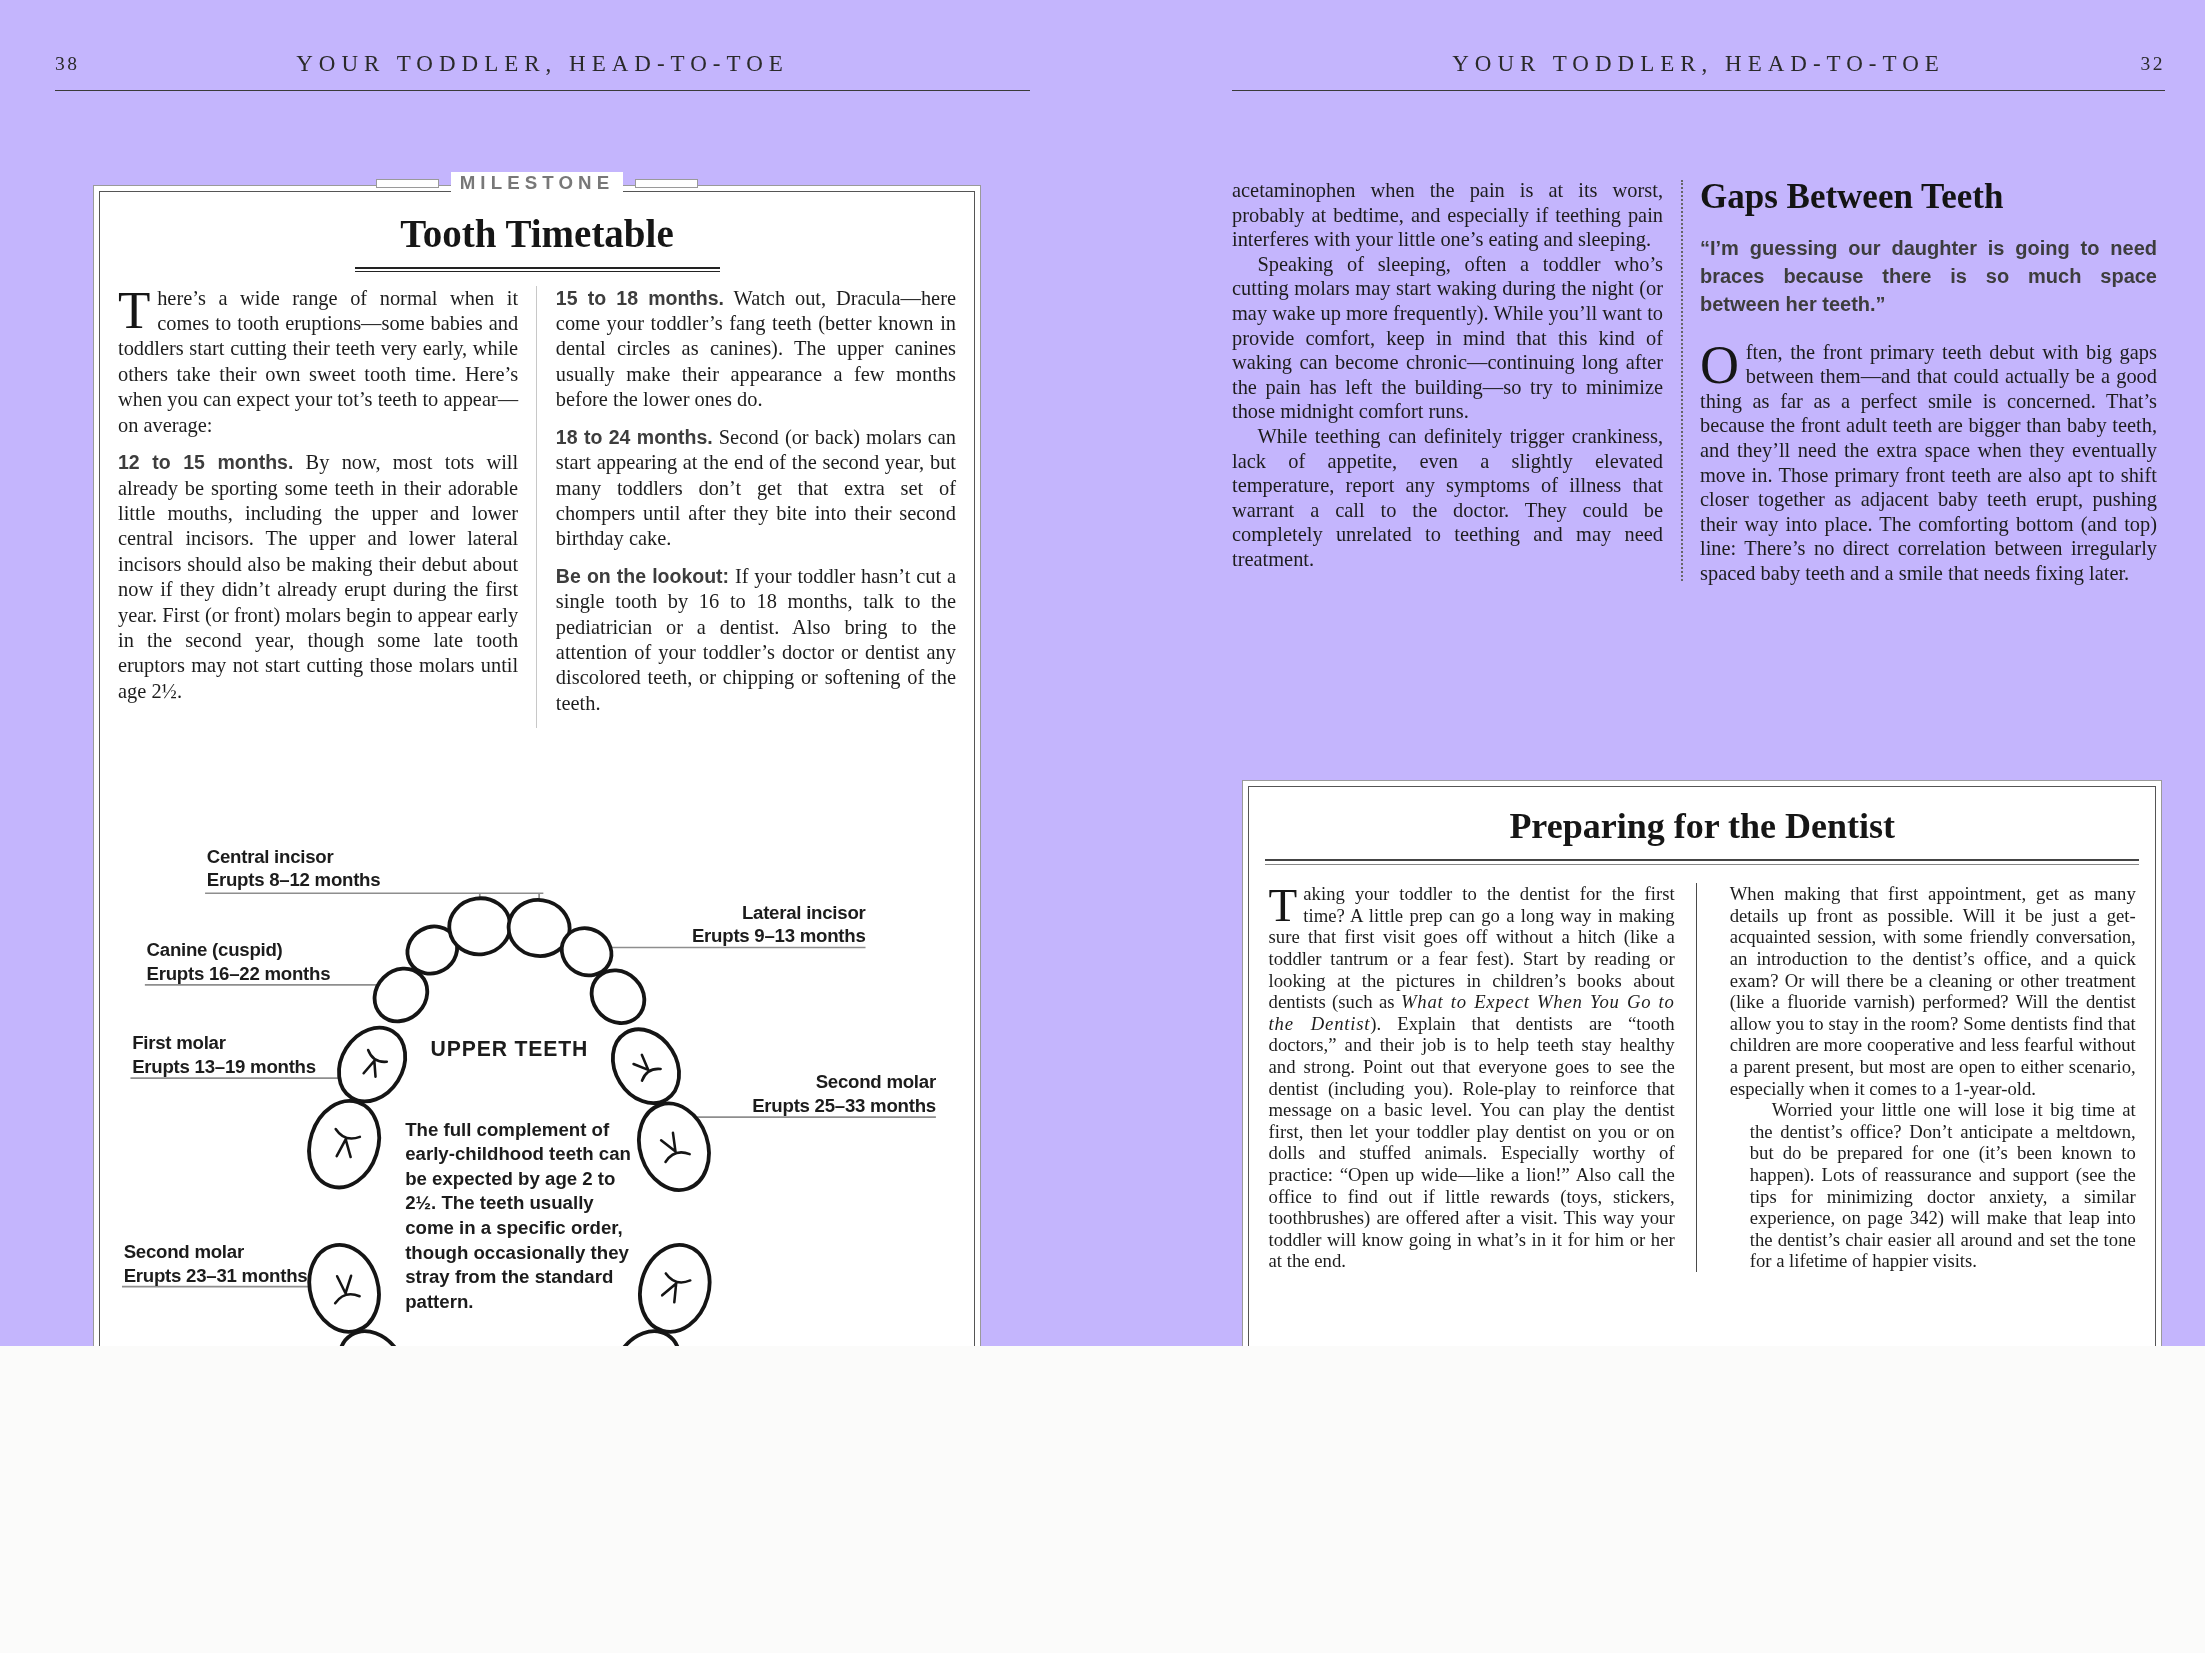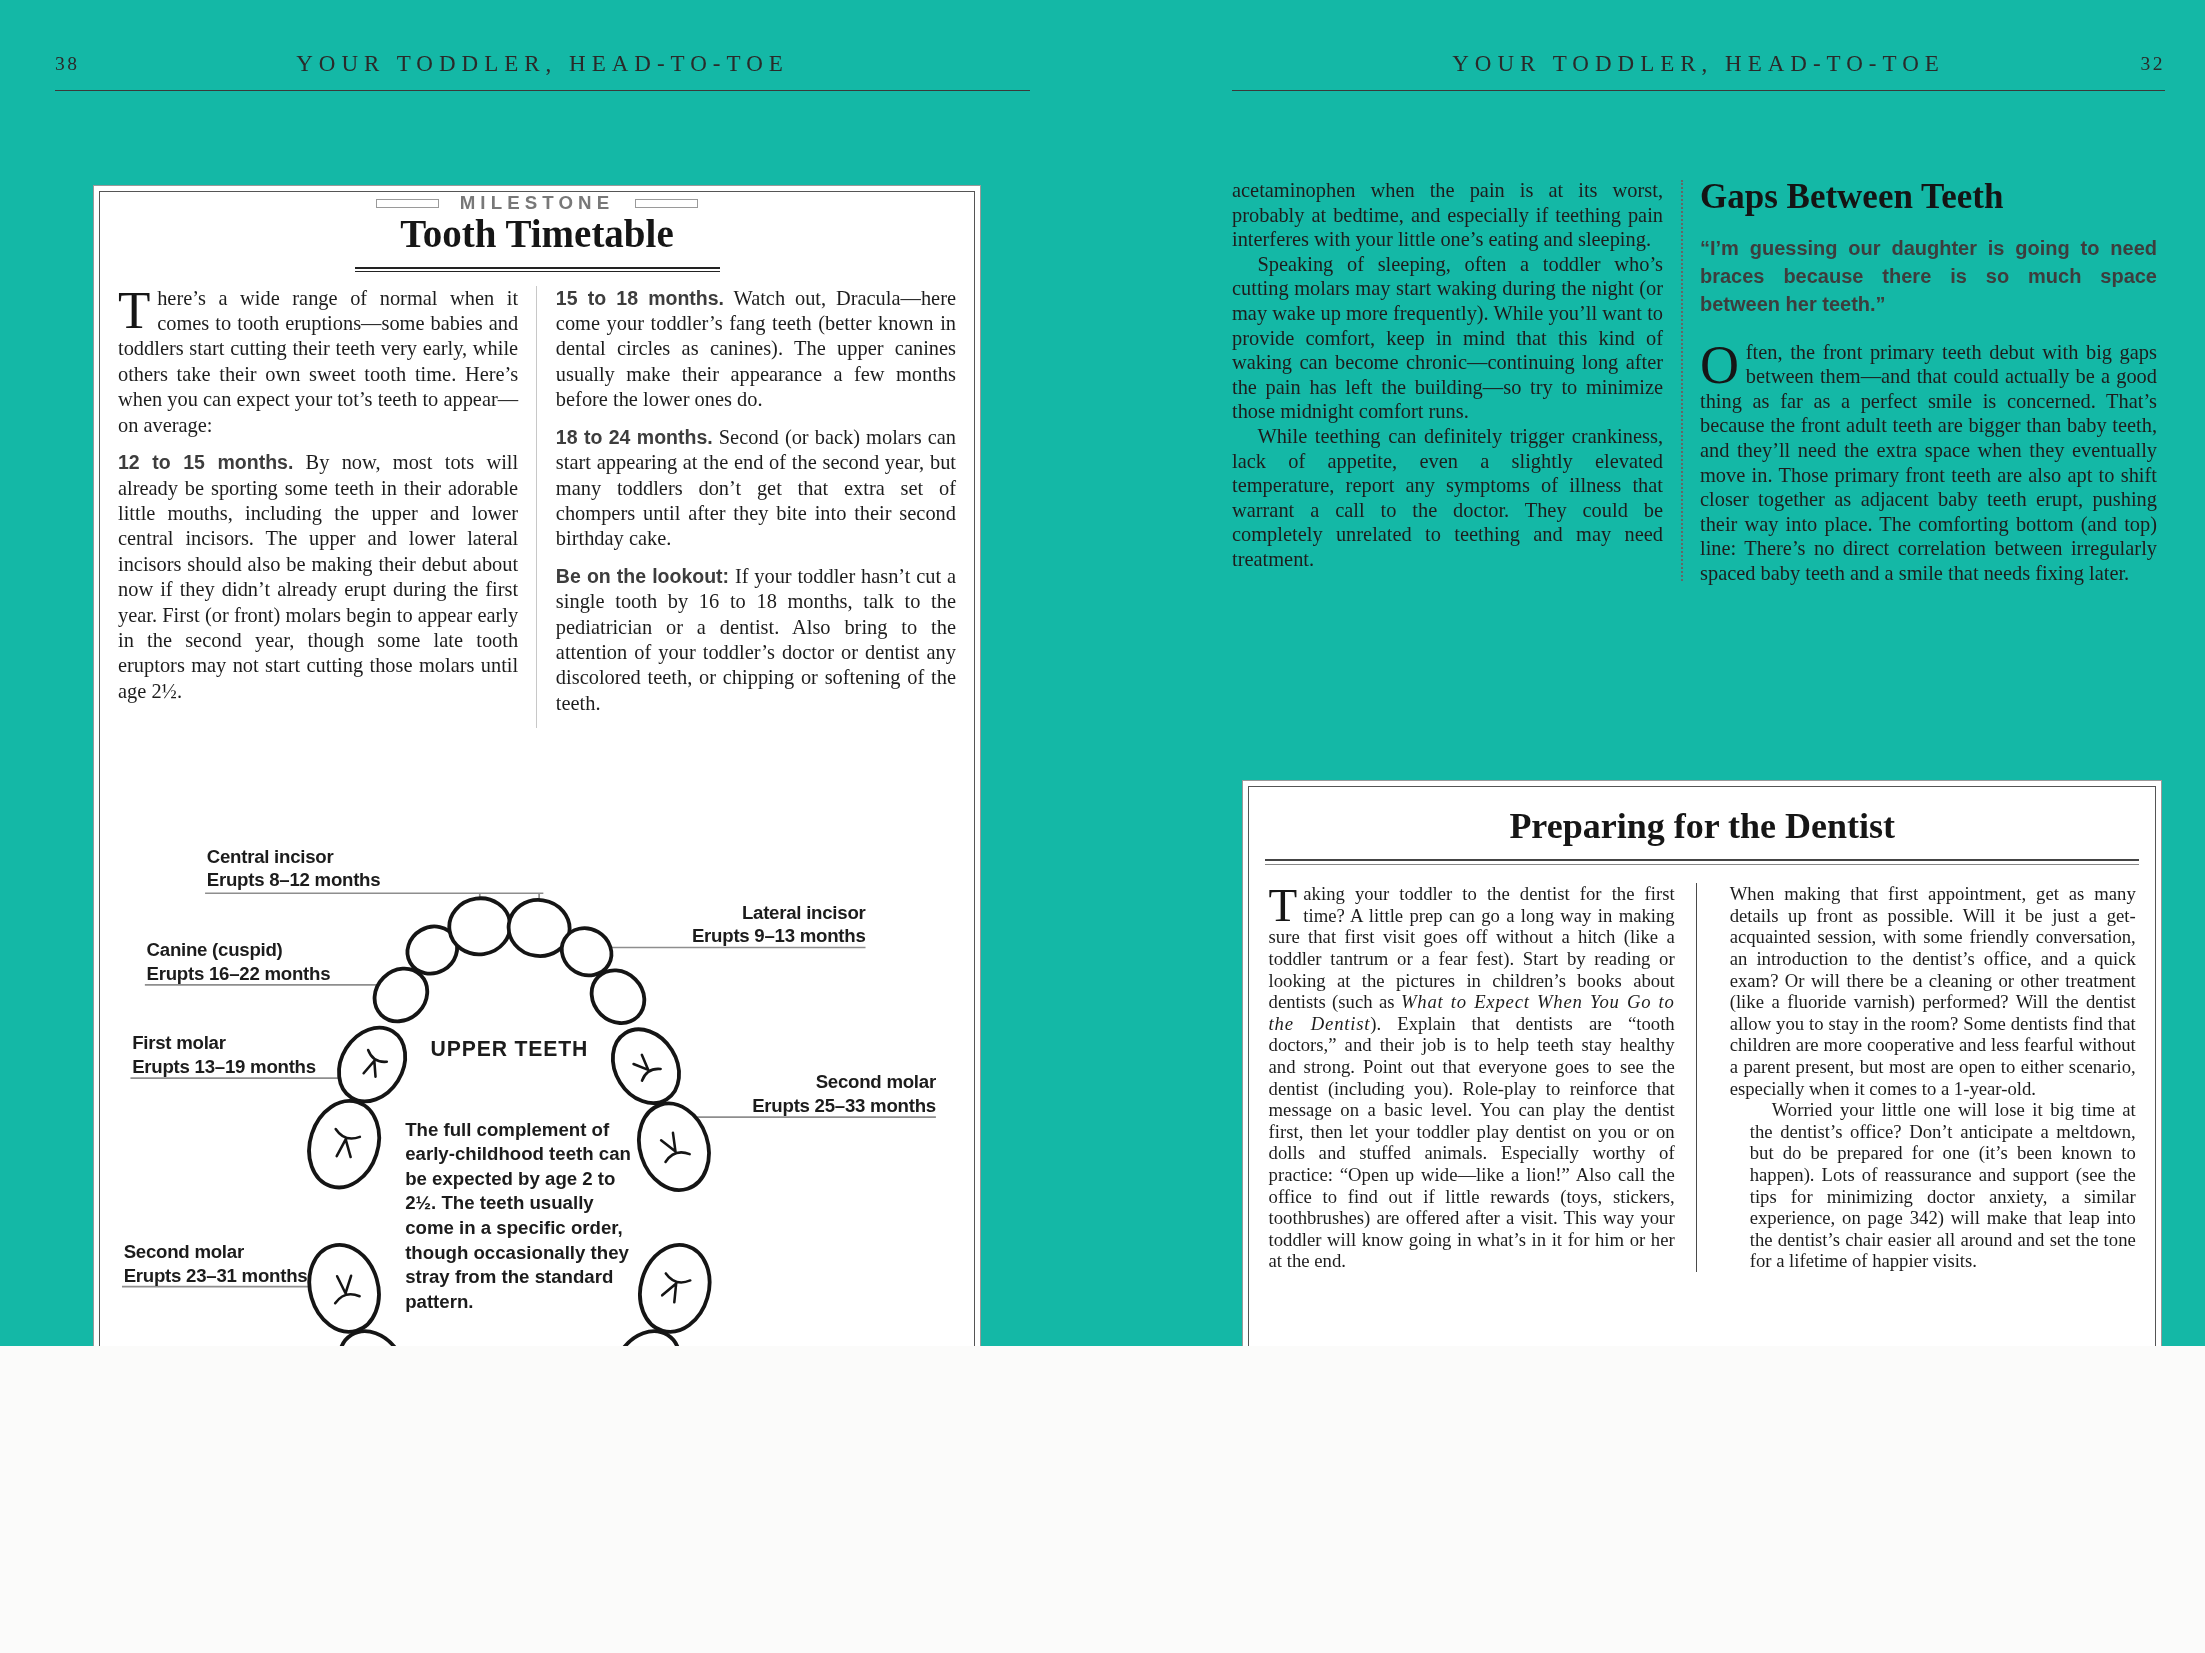--- a/index.html
+++ b/index.html
@@ -1,32 +1,32 @@
 <!DOCTYPE html>
 <html style="font-size:13.6px"><head>
 <meta charset="utf-8">
 <style>
   html,body{margin:0;padding:0;}
   body{width:2205px;height:1654px;background:#fbfbfa;font-family:"Liberation Serif",serif;color:#1d1d1d;}
-  .sheet{position:relative;width:2205px;height:1346px;background:#14b8a6;overflow:hidden;}
+  .sheet{position:relative;width:2205px;height:1346px;background:#c4b5fd;overflow:hidden;}
 
   
   .page{position:absolute;top:51px;}
   .lpage{left:55px;width:975px;height:1561px;}
   .rpage{left:1232px;width:933px;height:1561px;}
   .pghead{position:relative;height:32px;}
   .runhead{position:absolute;left:0;right:0;text-align:center;font-size:23px;letter-spacing:6px;color:#2a2a2a;}
   .pgnum{position:absolute;top:1.7px;font-size:19.5px;letter-spacing:2.5px;color:#2a2a2a;}
   .pgnum.l{left:0;} .pgnum.r{right:0;}
   .headrule{border:none;border-top:1.7px solid #3a3a3a;margin:6.8px 0 0 0;}
 
   
   .milestone{position:absolute;left:38px;top:134px;width:886px;height:1399px;border:1.7px solid #9a9a9a;background:#fff;}
   .inner-border{position:absolute;inset:5.1px;border:0.8px solid #555;pointer-events:none;}
-  .tab{position:absolute;top:-13.6px;left:0;right:0;display:flex;justify-content:center;align-items:center;gap:12px;margin-top:20px;}
+  .tab{position:absolute;top:-13.6px;left:0;right:0;display:flex;justify-content:center;align-items:center;gap:12px;}
   .tab-label{background:#fff;padding:0 8.5px;font-family:"Liberation Sans",sans-serif;font-weight:bold;font-size:18.7px;letter-spacing:5.1px;color:#787878;}
   .tab-bar{width:61px;height:6.8px;background:#fff;border:1.7px solid #9a9a9a;}
   .mtitle{margin-top:25.4px;text-align:center;font-size:39px;font-weight:bold;color:#161616;}
   .drule{width:365px;height:2.5px;margin:10.2px auto 0;border-top:2.5px solid #222;border-bottom:0.8px solid #222;}
   .mcols{display:flex;padding:13.6px 24px 0;}
   .mcol{width:405px;font-size:20.4px;line-height:25.4px;text-align:justify;}
   .mcol.c2{border-left:0.8px solid #c8c8c8;padding-left:18.7px;width:405px;}
   .mcol.c1{padding-right:18px;}
   .mcol p{margin:0 0 12px 0;}
   .lead{font-family:"Liberation Sans",sans-serif;font-weight:bold;font-size:19.5px;color:#3d3d3d;}

